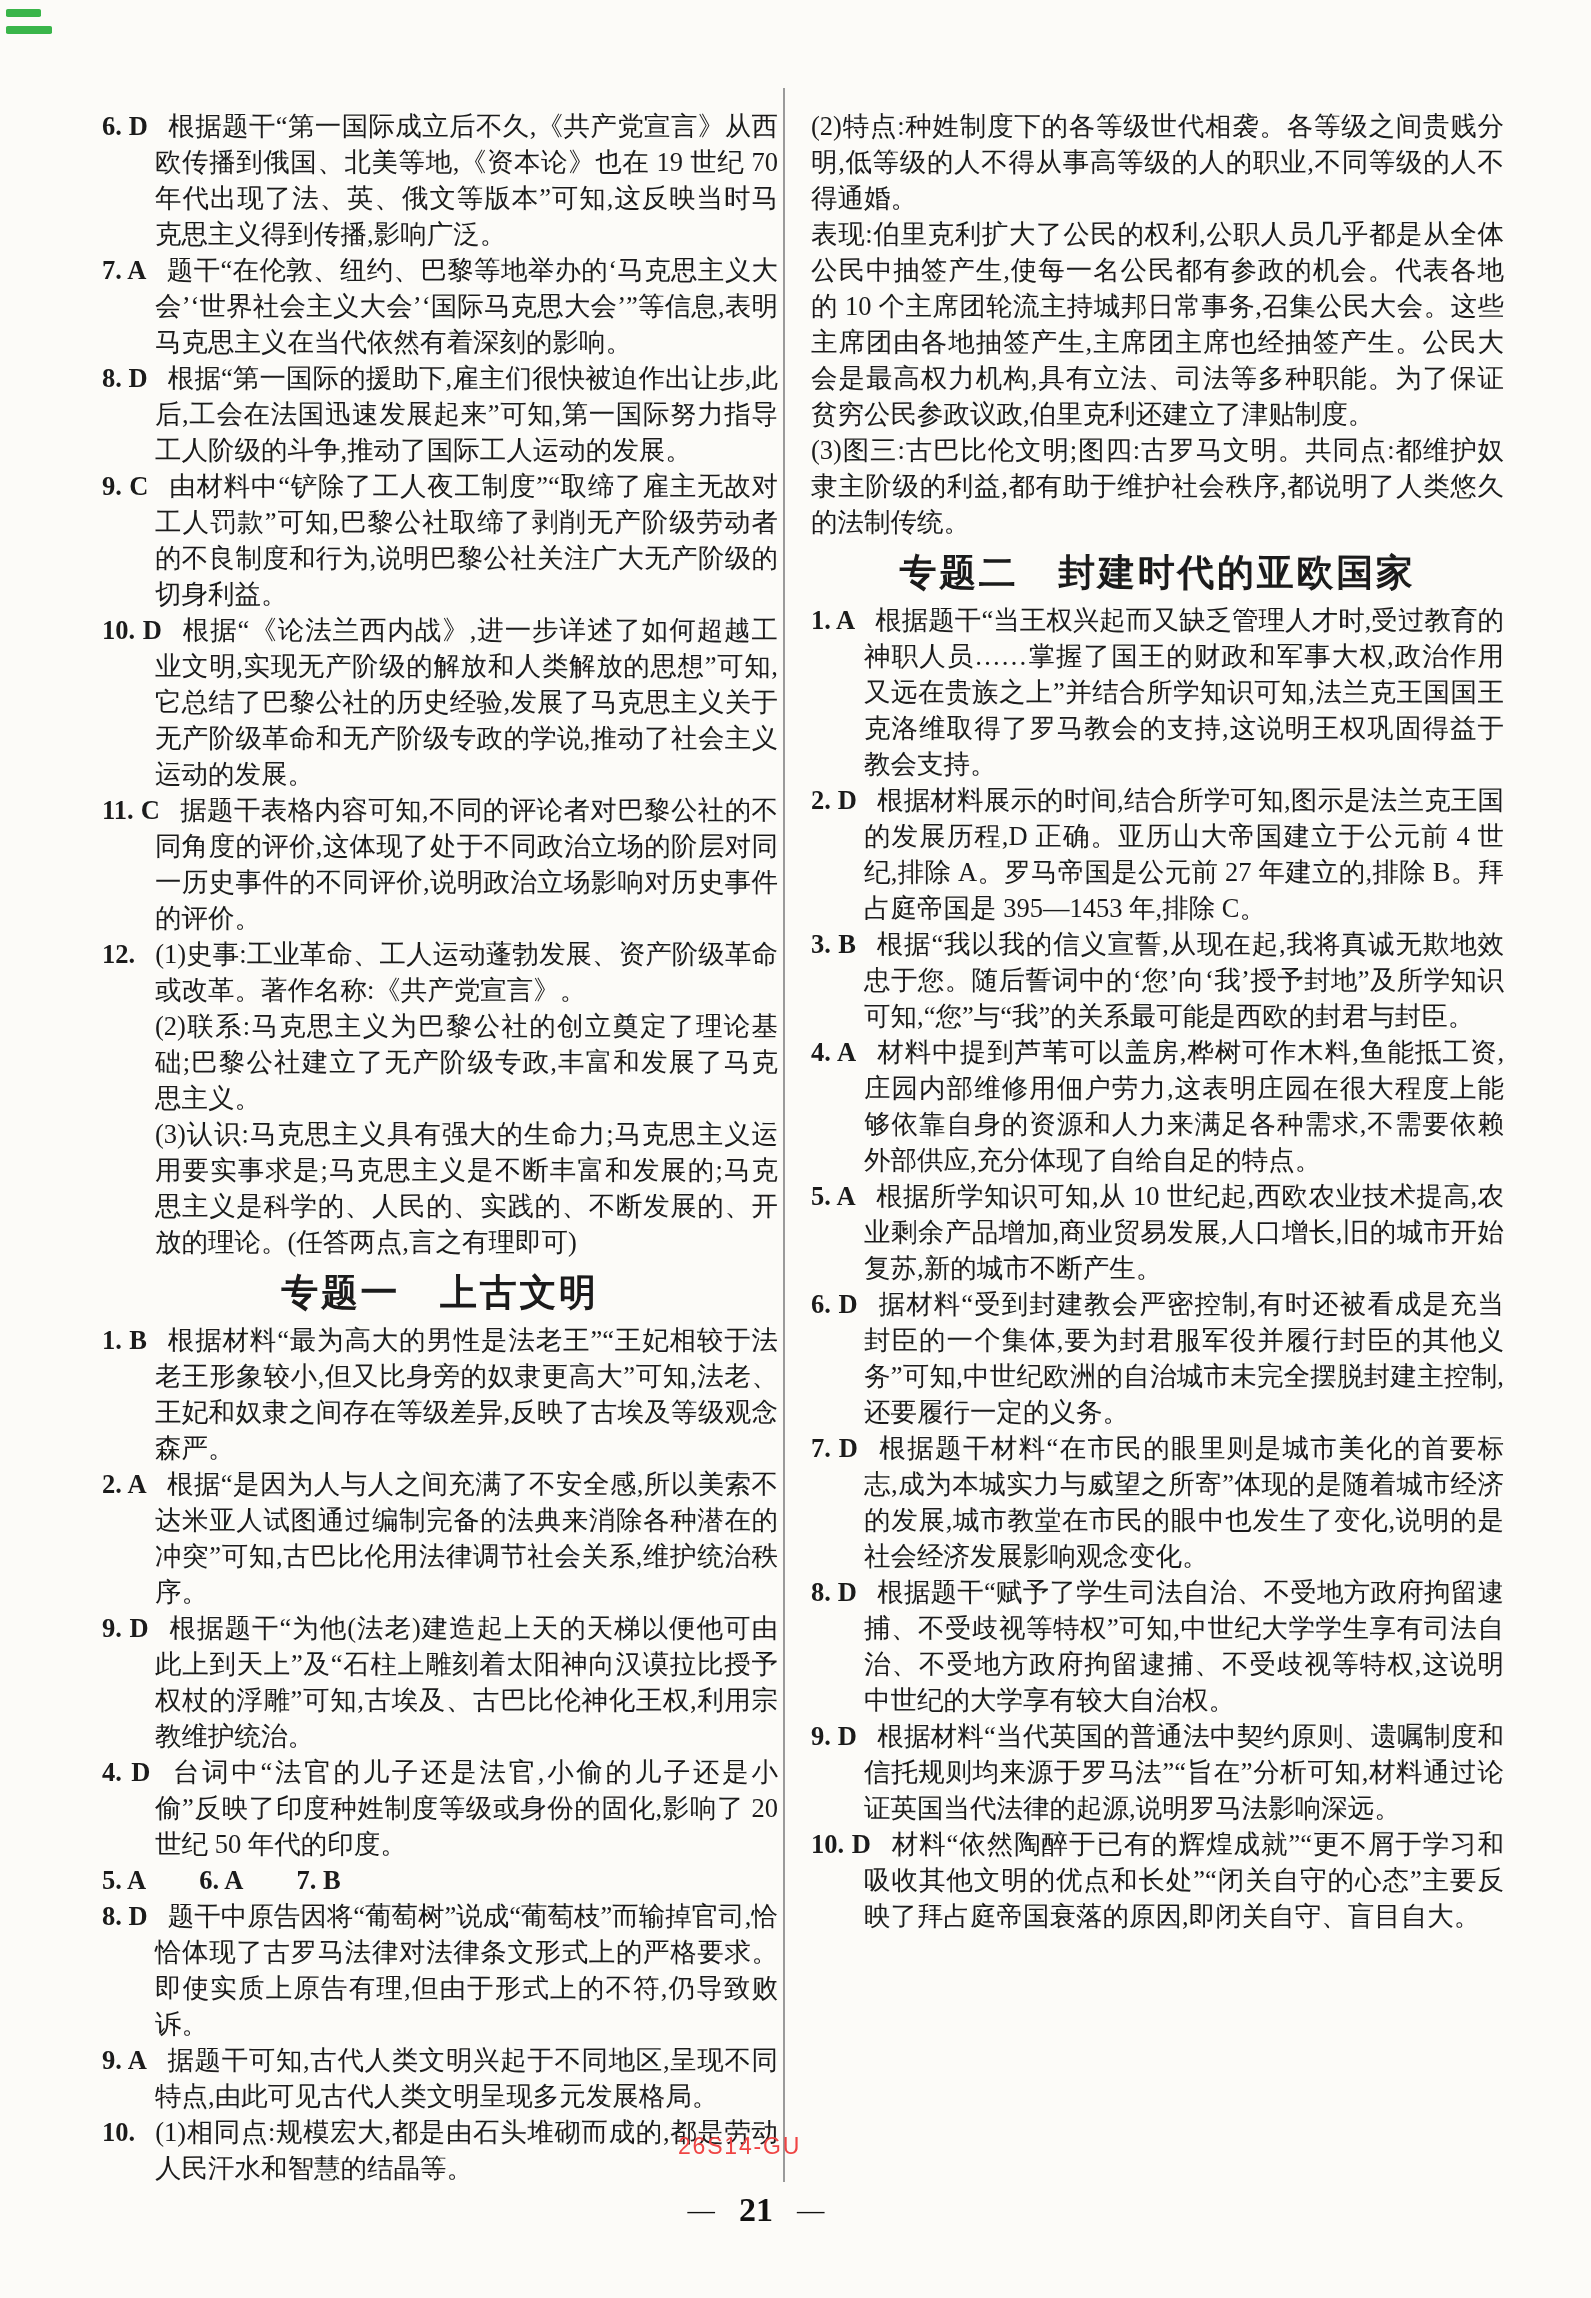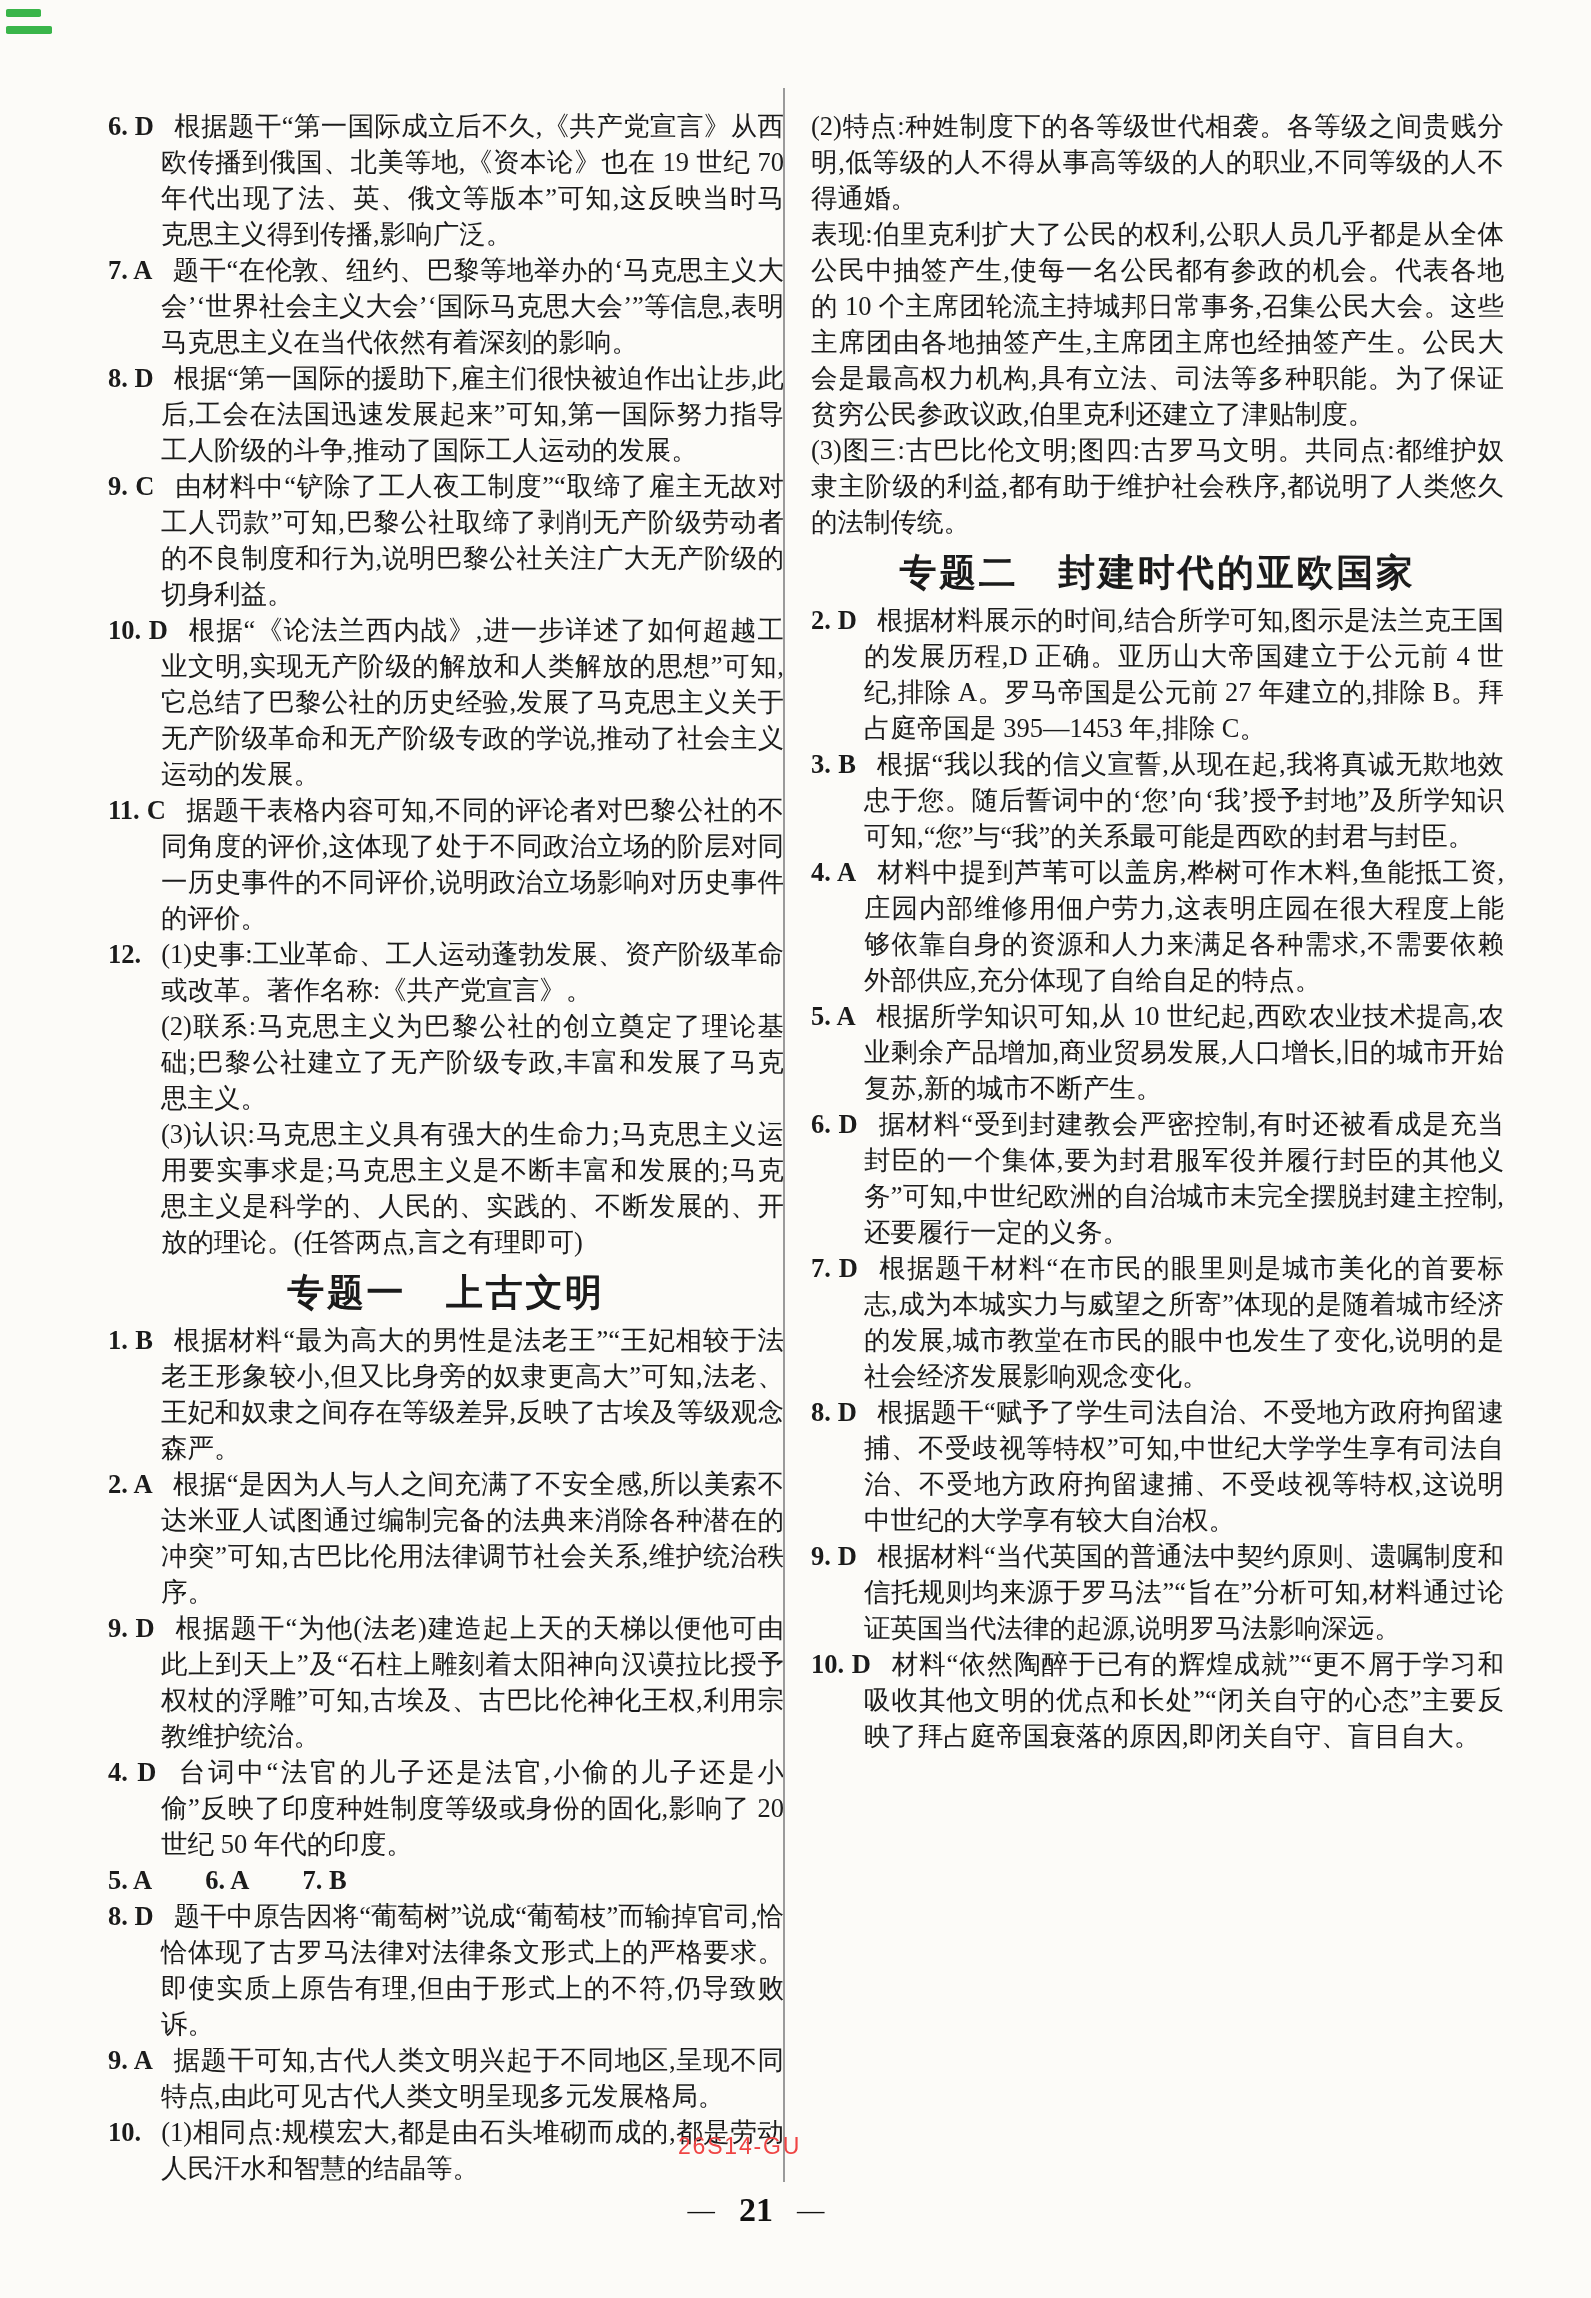--- a/index.html
+++ b/index.html
@@ -9,21 +9,21 @@
     background:#fcfbf8;
     overflow:hidden;
     font-family:"Liberation Serif","DejaVu Serif",serif;
     color:#1b1b1b;
   }
   .col{
     position:absolute;top:108px;
     text-align:justify;
     font-size:26.5px;line-height:36px;
   }
-  .col-left{left:108px;width:676px;}
+  .col-left{left:102px;width:676px;}
   .col-right{left:811px;width:693px;}
   .para{margin:0;}
   .para.item{padding-left:53px;text-indent:-53px;}
   .para.sub{padding-left:53px;}
   .para.flush{padding-left:0;}
   .marker{font-weight:bold;margin-right:20px;font-style:normal;}
   .para.combo{padding-left:0;font-weight:bold;text-align:left;}
   .combo-part{margin-right:53px;}
   .sec-heading{
     font-family:"Liberation Sans","DejaVu Sans",sans-serif;
@@ -79,20 +79,21 @@
       <p class="para item"><b class="marker">10.</b>(1)相同点:规模宏大,都是由石头堆砌而成的,都是劳动人民汗水和智慧的结晶等。</p>
     </div>
 
   <div class="divider"></div>
 
   <div class="col col-right">
       <p class="para flush">(2)特点:种姓制度下的各等级世代相袭。各等级之间贵贱分明,低等级的人不得从事高等级的人的职业,不同等级的人不得通婚。</p>
       <p class="para flush">表现:伯里克利扩大了公民的权利,公职人员几乎都是从全体公民中抽签产生,使每一名公民都有参政的机会。代表各地的 10 个主席团轮流主持城邦日常事务,召集公民大会。这些主席团由各地抽签产生,主席团主席也经抽签产生。公民大会是最高权力机构,具有立法、司法等多种职能。为了保证贫穷公民参政议政,伯里克利还建立了津贴制度。</p>
       <p class="para flush">(3)图三:古巴比伦文明;图四:古罗马文明。共同点:都维护奴隶主阶级的利益,都有助于维护社会秩序,都说明了人类悠久的法制传统。</p>
       <h2 class="sec-heading">专题二　封建时代的亚欧国家</h2>
+      <p class="para item"><b class="marker">1. A</b>根据题干“当王权兴起而又缺乏管理人才时,受过教育的神职人员……掌握了国王的财政和军事大权,政治作用又远在贵族之上”并结合所学知识可知,法兰克王国国王克洛维取得了罗马教会的支持,这说明王权巩固得益于教会支持。</p>
       <p class="para item"><b class="marker">2. D</b>根据材料展示的时间,结合所学可知,图示是法兰克王国的发展历程,D 正确。亚历山大帝国建立于公元前 4 世纪,排除 A。罗马帝国是公元前 27 年建立的,排除 B。拜占庭帝国是 395—1453 年,排除 C。</p>
       <p class="para item"><b class="marker">3. B</b>根据“我以我的信义宣誓,从现在起,我将真诚无欺地效忠于您。随后誓词中的‘您’向‘我’授予封地”及所学知识可知,“您”与“我”的关系最可能是西欧的封君与封臣。</p>
       <p class="para item"><b class="marker">4. A</b>材料中提到芦苇可以盖房,桦树可作木料,鱼能抵工资,庄园内部维修用佃户劳力,这表明庄园在很大程度上能够依靠自身的资源和人力来满足各种需求,不需要依赖外部供应,充分体现了自给自足的特点。</p>
       <p class="para item"><b class="marker">5. A</b>根据所学知识可知,从 10 世纪起,西欧农业技术提高,农业剩余产品增加,商业贸易发展,人口增长,旧的城市开始复苏,新的城市不断产生。</p>
       <p class="para item"><b class="marker">6. D</b>据材料“受到封建教会严密控制,有时还被看成是充当封臣的一个集体,要为封君服军役并履行封臣的其他义务”可知,中世纪欧洲的自治城市未完全摆脱封建主控制,还要履行一定的义务。</p>
       <p class="para item"><b class="marker">7. D</b>根据题干材料“在市民的眼里则是城市美化的首要标志,成为本城实力与威望之所寄”体现的是随着城市经济的发展,城市教堂在市民的眼中也发生了变化,说明的是社会经济发展影响观念变化。</p>
       <p class="para item"><b class="marker">8. D</b>根据题干“赋予了学生司法自治、不受地方政府拘留逮捕、不受歧视等特权”可知,中世纪大学学生享有司法自治、不受地方政府拘留逮捕、不受歧视等特权,这说明中世纪的大学享有较大自治权。</p>
       <p class="para item"><b class="marker">9. D</b>根据材料“当代英国的普通法中契约原则、遗嘱制度和信托规则均来源于罗马法”“旨在”分析可知,材料通过论证英国当代法律的起源,说明罗马法影响深远。</p>
       <p class="para item"><b class="marker">10. D</b>材料“依然陶醉于已有的辉煌成就”“更不屑于学习和吸收其他文明的优点和长处”“闭关自守的心态”主要反映了拜占庭帝国衰落的原因,即闭关自守、盲目自大。</p>
     </div>

